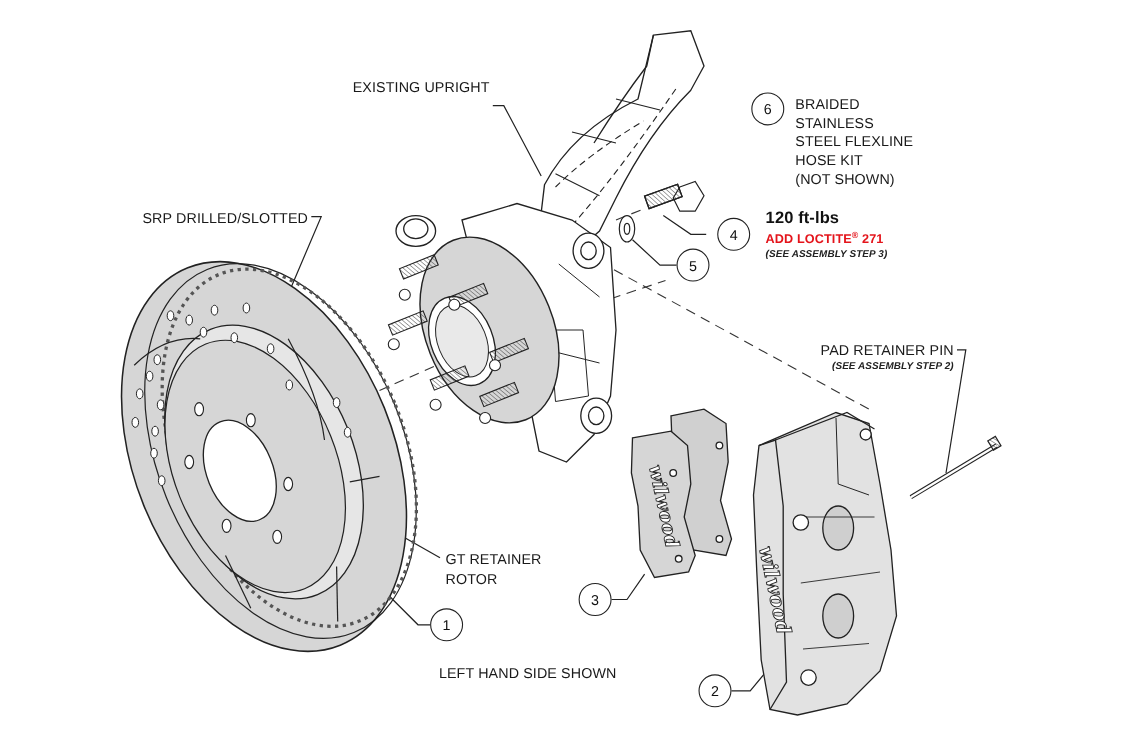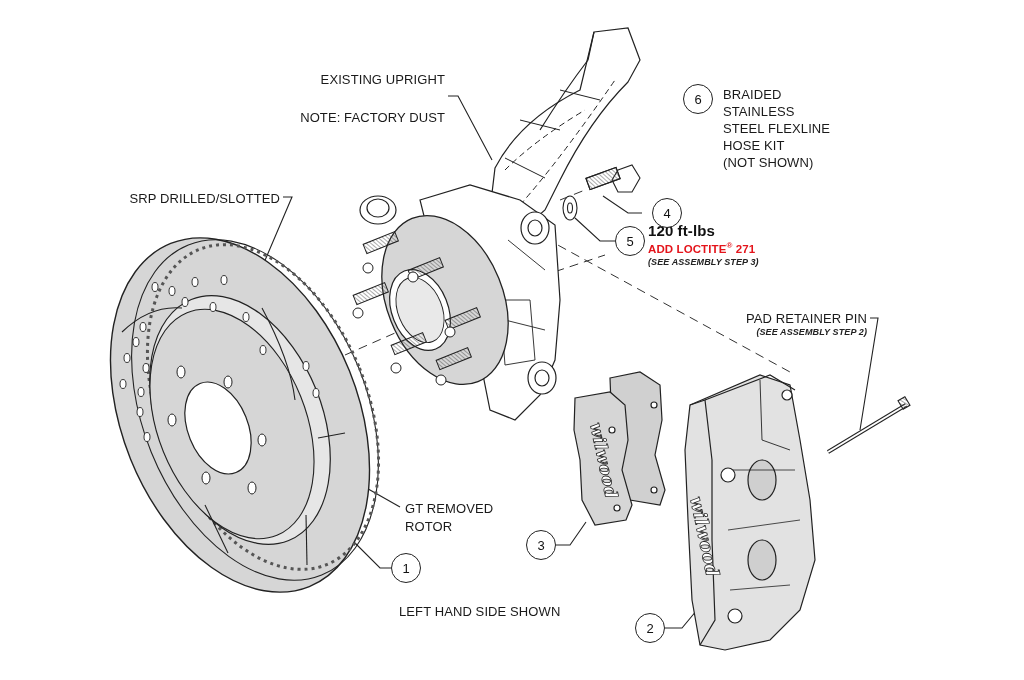--- a/index.html
+++ b/index.html
@@ -194,41 +194,40 @@
     <line x1="828" y1="452" x2="906" y2="405" stroke-width="4"></line>
     <line x1="828" y1="452" x2="906" y2="405" stroke="#fff" stroke-width="2"></line>
     <rect x="900" y="398" width="8" height="10" fill="url(#thread)" transform="rotate(-31 904 403)"></rect>
   </g>
 </svg>
 
 <div class="lbl right" style="left:300px; top:72px; width:145px;">
   <span class="line">EXISTING UPRIGHT</span>
 </div>
 <div class="lbl right" style="left:280px; top:109px; width:165px; line-height:17px;">
-  <span class="line">NOTE: FACTORY DUST</span>
 </div>
 
 <div class="lbl right" style="left:110px; top:190px; width:170px; line-height:17px;">
   <span class="line">SRP DRILLED/SLOTTED</span>
 </div>
 
 <div class="lbl" style="left:405px; top:500px; line-height:18px;">
-  <span class="line">GT REMOVED</span>
+  <span class="line">GT RETAINER</span>
   <span class="line">ROTOR</span>
 </div>
 
 <div class="lbl" style="left:723px; top:86px; line-height:17px;">
   <span class="line">BRAIDED</span>
   <span class="line">STAINLESS</span>
   <span class="line">STEEL FLEXLINE</span>
   <span class="line">HOSE KIT</span>
   <span class="line">(NOT SHOWN)</span>
 </div>
 
-<div class="lbl" style="left:648px; top:191px;margin-top:32px;">
+<div class="lbl" style="left:696px; top:191px;">
   <span class="line torque">120 ft-lbs</span>
   <span class="line loctite"><span>ADD LOCTITE</span><sup>®</sup><span> 271</span></span>
   <span class="line note-it">(SEE ASSEMBLY STEP 3)</span>
 </div>
 
 <div class="lbl right" style="left:700px; top:311px; width:167px;">
   <span class="line">PAD RETAINER PIN</span>
   <span class="line note-it">(SEE ASSEMBLY STEP 2)</span>
 </div>
 

